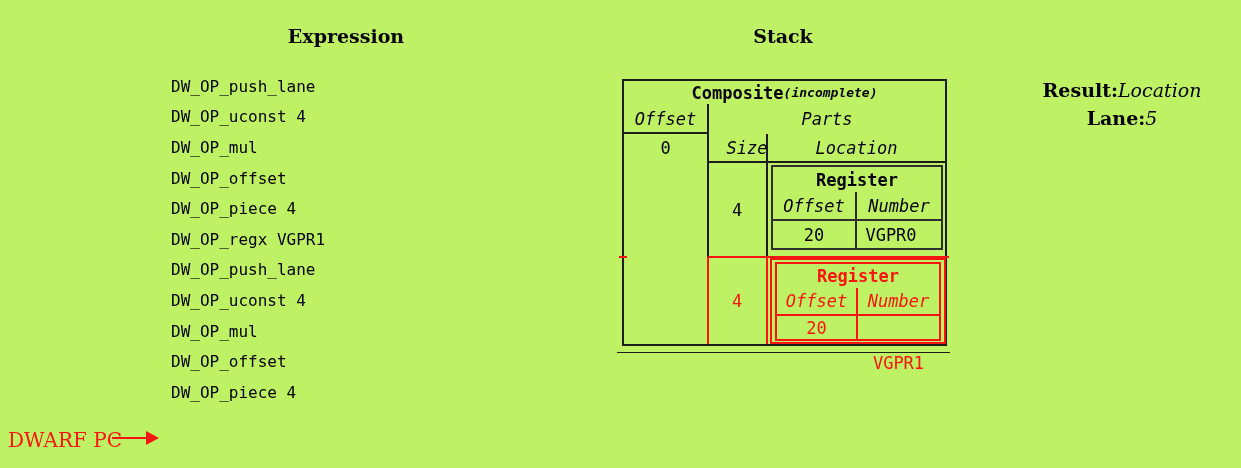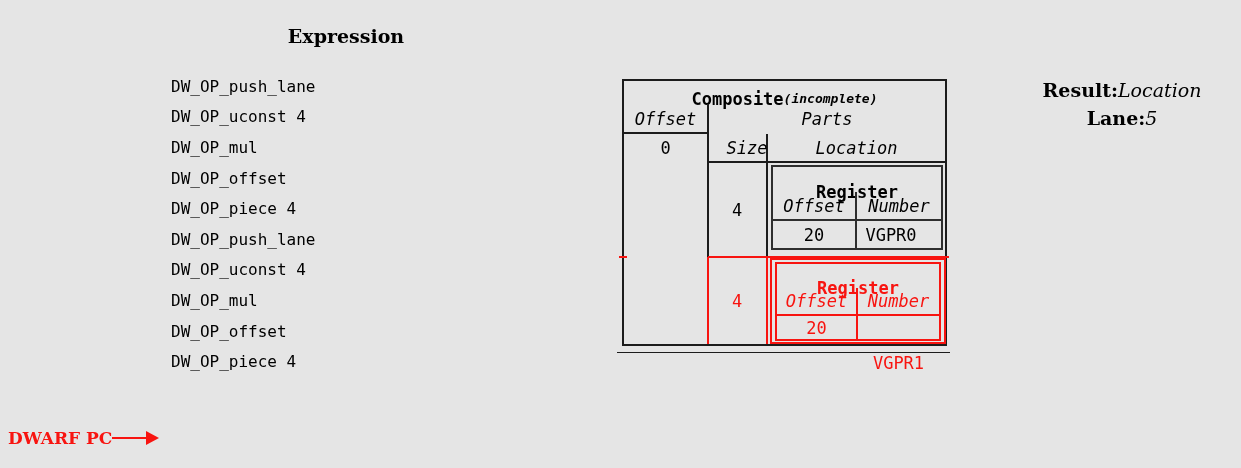--- a/index.html
+++ b/index.html
@@ -1,62 +1,64 @@
 <!DOCTYPE html>
 <html><head>
 <meta charset="utf-8">
 <style>
   * { box-sizing: border-box; }
   body { margin: 0; background: #ffffff; }
-  .page { position: relative; width: 1241px; height: 468px; background: #e5e5e5;
+  .page { position: relative; width: 1241px; height: 468px; background: #bef264;
           font-family: "DejaVu Sans Mono", monospace; color: #000; overflow: hidden; }
   .hdr { position: absolute; width: 220px; text-align: center;
          font-family: "DejaVu Serif", serif; font-weight: bold; font-size: 19px; }
   .serif { font-family: "DejaVu Serif", serif; }
   .expr-list { position: absolute; left: 171px; top: 71px; }
   .expr-item { height: 30.6px; display: flex; align-items: center;
                font-size: 16px; white-space: pre; }
   .cell { position: absolute; display: flex; align-items: center;
           justify-content: center; font-size: 17px; white-space: pre; }
   .it { font-style: italic; }
-  .b  { font-weight: bold; margin-top: 12px; }
+  .b  { font-weight: bold; }
   .hline, .vline { position: absolute; background: #1c1c1c; }
   .redbg { background: #f81410 !important; }
   .redtext { color: #f81410; }
   .box { position: absolute; border: 2px solid #1c1c1c; }
   .regtable { position: absolute; border: 2px solid #2e2e2e; }
   .regtable .hline, .regtable .vline { background: #2e2e2e; }
   .regtable.redb { border-color: #f81410; color: #f81410; }
   .regtable.redb .hline, .regtable.redb .vline { background: #f81410; }
   .arrow-line { position: absolute; left: 112px; top: 437px; width: 36px; height: 2px; background: #f81410; }
   .arrow-head { position: absolute; left: 146px; top: 431px; width: 0; height: 0;
                 border-left: 13px solid #f81410; border-top: 7px solid transparent;
                 border-bottom: 7px solid transparent; }
 </style>
 </head>
 <body>
 
 <div class="page">
 
   <div class="hdr" style="left:236px; top:25px;">Expression</div>
+  <div class="hdr" style="left:673px; top:25px;">Stack</div>
 
   <div class="expr-list">
       <div class="expr-item">DW_OP_push_lane</div>
       <div class="expr-item">DW_OP_uconst 4</div>
       <div class="expr-item">DW_OP_mul</div>
       <div class="expr-item">DW_OP_offset</div>
       <div class="expr-item">DW_OP_piece 4</div>
+      <div class="expr-item">DW_OP_regx VGPR1</div>
       <div class="expr-item">DW_OP_push_lane</div>
       <div class="expr-item">DW_OP_uconst 4</div>
       <div class="expr-item">DW_OP_mul</div>
       <div class="expr-item">DW_OP_offset</div>
       <div class="expr-item">DW_OP_piece 4</div>
     </div>
 
-  <div class="serif redtext" style="position:absolute; left:8px; top:428px; font-size:17px;font-weight:bold;">DWARF PC</div>
+  <div class="serif redtext" style="position:absolute; left:8px; top:428px; font-size:20px;">DWARF PC</div>
   <div class="arrow-line"></div>
   <div class="arrow-head"></div>
 
   <div class="box" style="left:622px; top:79px; width:325px; height:267px;"></div>
 
   <div class="cell" style="left:624px; top:81px; width:321px; height:23px;">
     <span class="b" style="font-size:17px;">Composite</span><span class="b it" style="font-size:13px;">(incomplete)</span>
   </div>
 
   <div class="cell it" style="left:624px; top:104px; width:83px; height:29px;">Offset</div>

